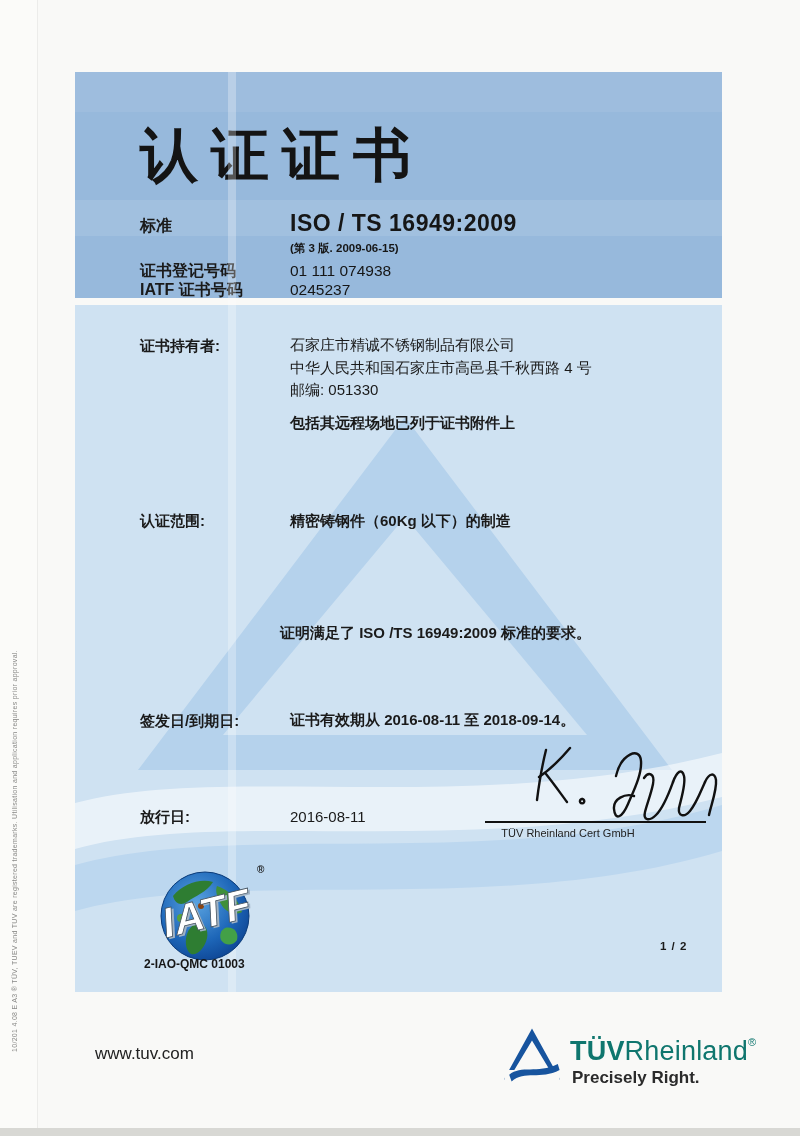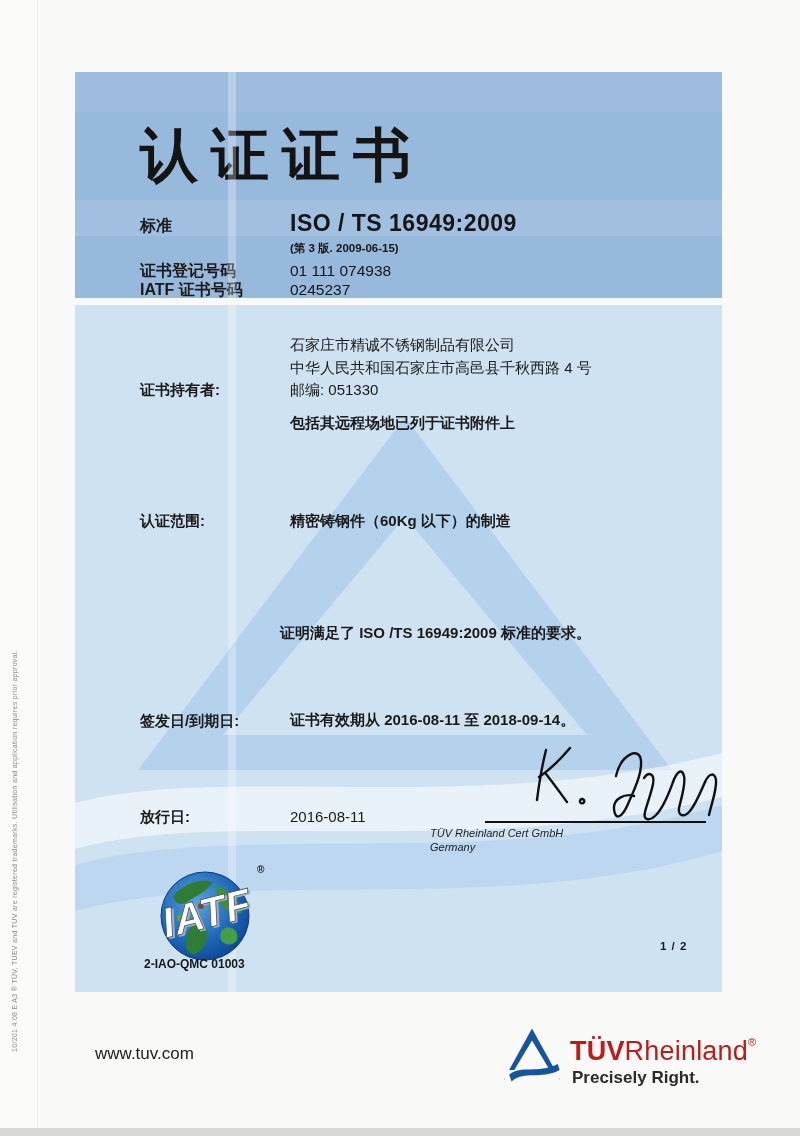--- a/index.html
+++ b/index.html
@@ -22,40 +22,40 @@
   .lbl{font-weight:bold;color:#1a1a1a;}
   .std-label{left:140px;top:216px;font-size:16px;text-align:center;}
   .std-value{left:290px;top:210px;font-size:23px;font-weight:bold;letter-spacing:0.5px;}
   .edition{left:290px;top:241px;font-size:11.5px;font-weight:bold;}
   .reg-label{left:140px;top:261px;font-size:16px;}
   .reg-value{left:290px;top:262px;font-size:15.5px;}
   .iatf-label{left:140px;top:280px;font-size:16px;}
   .iatf-value{left:290px;top:281px;font-size:15.5px;}
   
   .b15{font-size:15px;color:#1a1a1a;}
-  .holder-label{left:140px;top:337px;font-weight:bold;margin-top:44px;}
+  .holder-label{left:140px;top:337px;font-weight:bold;}
   .holder-name{left:290px;top:336px;font-weight:normal;}
   .holder-address{left:290px;top:359px;font-weight:500;}
   .holder-post{left:290px;top:381px;font-weight:500;}
   .remote-note{left:290px;top:414px;font-weight:600;}
   .scope-label{left:140px;top:512px;font-weight:bold;}
   .scope-value{left:290px;top:512px;font-weight:bold;}
   .compliance{left:280px;top:624px;font-weight:600;}
   .validity-label{left:140px;top:712px;font-weight:bold;}
   .validity-value{left:290px;top:711px;font-weight:600;}
   .release-label{left:140px;top:808px;font-weight:bold;}
   .release-value{left:290px;top:808px;font-weight:500;}
   .sig-line{left:485px;top:821px;width:221px;height:2px;background:#111;}
-  .signatory{left:430px;top:826px;width:276px;text-align:left;font-size:11px;line-height:14px;color:#222;font-style:italic;}
+  .signatory{left:430px;top:826px;width:276px;text-align:center;font-size:11px;line-height:14px;color:#222;}
   .page-ind{left:660px;top:940px;font-size:11.5px;font-weight:bold;letter-spacing:1px;}
   .iatf-code{left:144px;top:957px;width:130px;text-align:left;font-size:12px;font-weight:600;}
   .iatf-reg{left:257px;top:864px;font-size:10px;font-weight:bold;}
   
   .website{left:95px;top:1044px;font-size:17px;color:#222;}
-  .brand{left:570px;top:1036px;font-size:27px;color:#b91c1c;letter-spacing:0.2px;}
+  .brand{left:570px;top:1036px;font-size:27px;color:#0f766e;letter-spacing:0.2px;}
   .brand .b{font-weight:bold;}
   .brand sup{font-size:11px;vertical-align:14px;}
   .tagline{left:572px;top:1068px;font-size:17px;font-weight:600;color:#2b2b2b;}
   
   .side-note{
     left:11px;top:1052px;transform:rotate(-90deg);transform-origin:left top;
     font-size:7px;color:#8a8a88;white-space:nowrap;letter-spacing:0.3px;
   }
 </style>
 </head>
@@ -109,21 +109,20 @@
     <path d="M54 61 a2.2 2.2 0 1 0 0.2 0"></path>
     <path d="M88 38 C93 16 112 8 113 23 C114 36 106 52 100 66 C94 80 87 83 86 71 C85 61 97 55 106 58"></path>
     <path d="M116 40 C121 33 127 36 125 46 C123 56 119 66 117 74 C115 82 121 84 128 77 C136 69 141 55 145 44"></path>
     <path d="M145 44 C149 33 154 30 156 38 C158 46 153 61 151 70 C150 78 156 80 162 73 C168 66 173 53 177 44"></path>
     <path d="M177 44 C181 35 187 34 188 42 C189 52 183 67 181 77"></path>
   </g>
 </svg>
 <div class="abs sig-line"></div>
 <div class="abs signatory">
   <div>TÜV Rheinland Cert GmbH</div>
-  <div>Germany</div>
 </div>
 
 <svg class="abs" style="left:155px;top:866px;width:100px;height:96px;" viewBox="0 0 100 96">
   <defs>
     <radialGradient id="ocean" cx="40%" cy="35%" r="75%">
       <stop offset="0%" stop-color="#5aa3e0"></stop>
       <stop offset="60%" stop-color="#1d66b8"></stop>
       <stop offset="100%" stop-color="#0b3f8d"></stop>
     </radialGradient>
   </defs>

